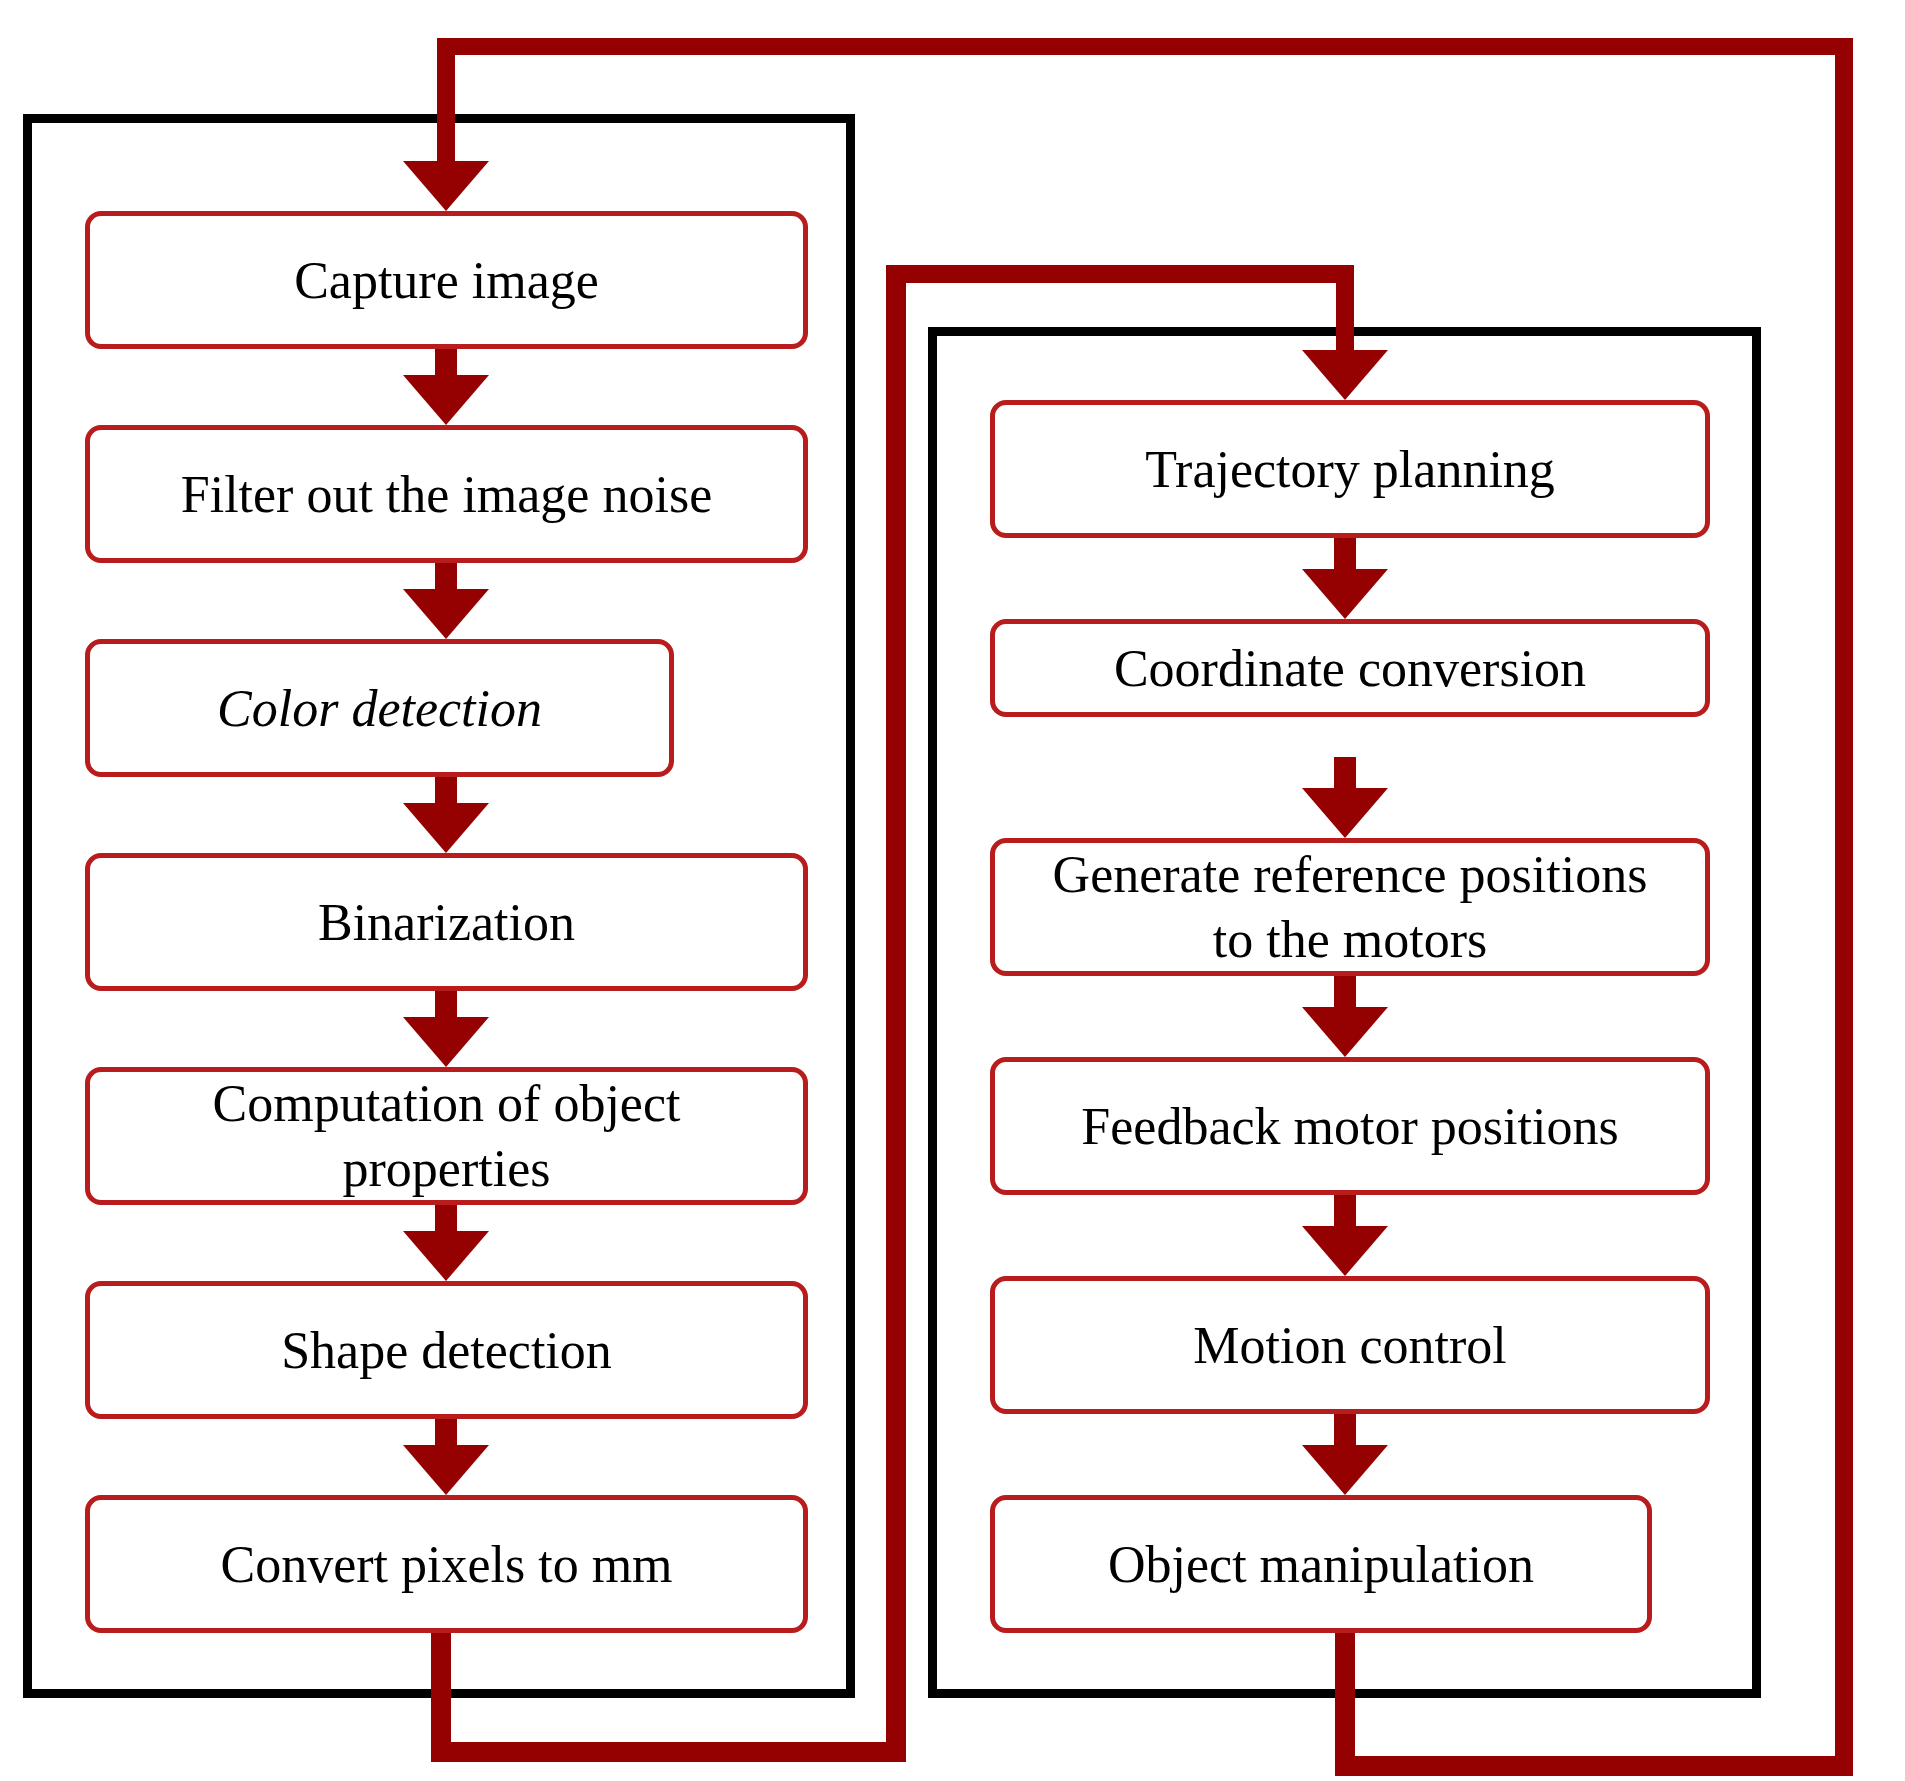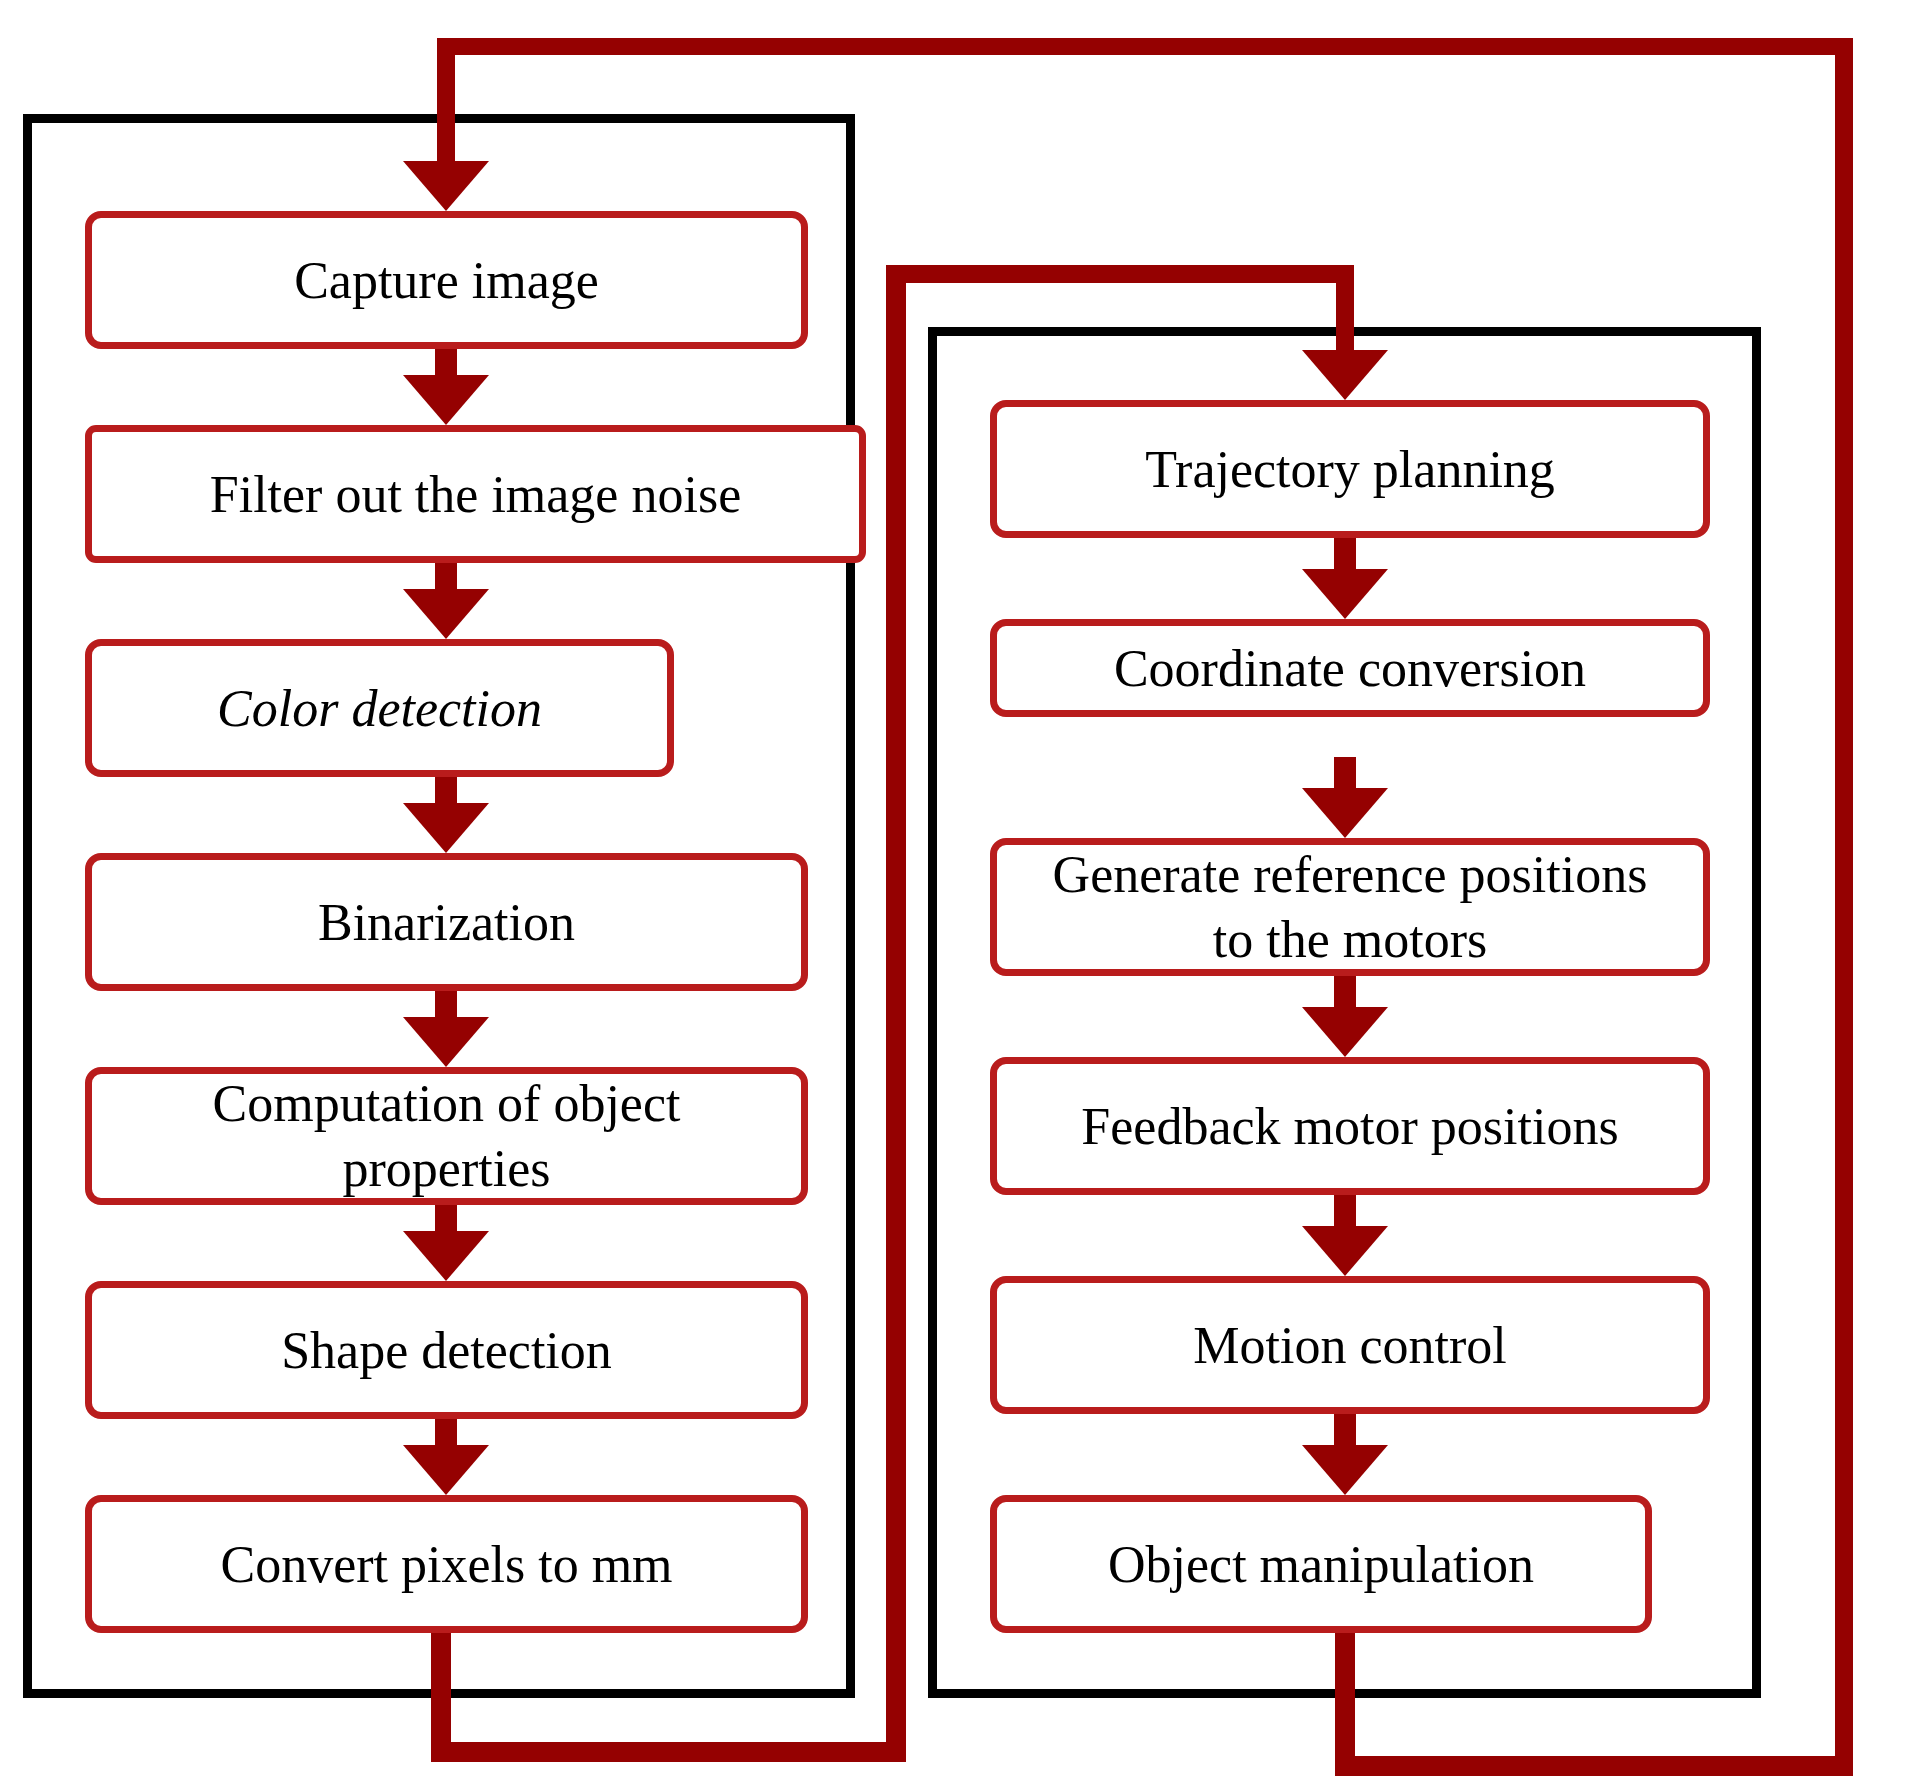--- a/index.html
+++ b/index.html
@@ -19,21 +19,21 @@
   .frame{
     position:absolute;
     border:9px solid var(--frame-black);
     box-sizing:border-box;
     background:transparent;
   }
   .step{
     position:absolute;
     box-sizing:border-box;
     background:var(--box-background);
-    border:7px solid #b91c1c;
+    border:5px solid #b91c1c;
     border-radius:16px;
     display:flex;align-items:center;justify-content:center;
     text-align:center;
     font-size:52px;line-height:1.25;color:var(--text);
     white-space:pre-line;
     z-index:3;
   }
   .line{
     position:absolute;
     background:var(--connector-red);
@@ -73,21 +73,21 @@
     <div class="line" style="left:886px;  top:265px;  width:20px;  height:1497px;"></div>
     <div class="line" style="left:886px;  top:265px;  width:468px; height:18px;"></div>
     <div class="shaft" style="left:1336px; top:265px;  width:18px;  height:85px;"></div>
     <div class="head" style="left:1302px; top:350px;"></div>
   </div>
 
   <div class="frame" style="left:23px;  top:114px; width:832px; height:1584px;"></div>
   <div class="frame" style="left:928px; top:327px; width:833px; height:1371px;"></div>
 
   <div class="step" style="left:85px; top:211px;  width:723px; height:138px;"><span>Capture image</span></div>
-  <div class="step" style="left:85px; top:425px;  width:781px; height:138px;border-radius:11px;"><span>Filter out the image noise</span></div>
+  <div class="step" style="left:85px; top:425px;  width:723px; height:138px;"><span>Filter out the image noise</span></div>
   <div class="step" style="left:85px; top:639px;  width:589px; height:138px;font-style:italic;"><span>Color detection</span></div>
   <div class="step" style="left:85px; top:1067px; width:723px; height:138px;"><span>Computation of object
 properties</span></div>
   <div class="step" style="left:85px; top:853px;  width:723px; height:138px;"><span>Binarization</span></div>
   <div class="step" style="left:85px; top:1281px; width:723px; height:138px;"><span>Shape detection</span></div>
   <div class="step" style="left:85px; top:1495px; width:723px; height:138px;"><span>Convert pixels to mm</span></div>
 
   <div>
     <div class="shaft" style="left:435px; top:349px;  width:22px; height:28px;"></div>
     <div class="head" style="left:403px; top:375px;"></div>

